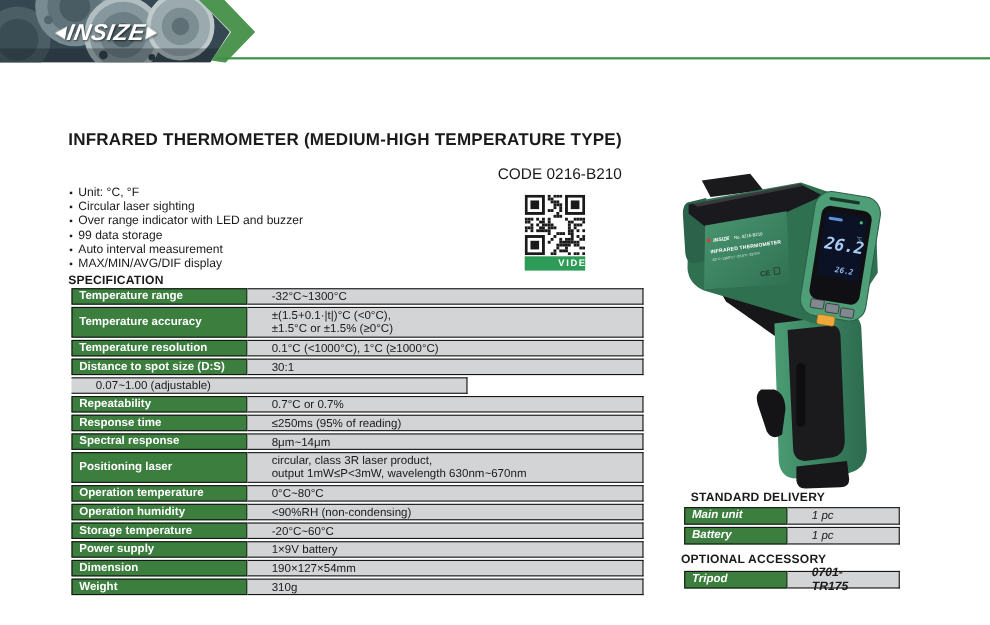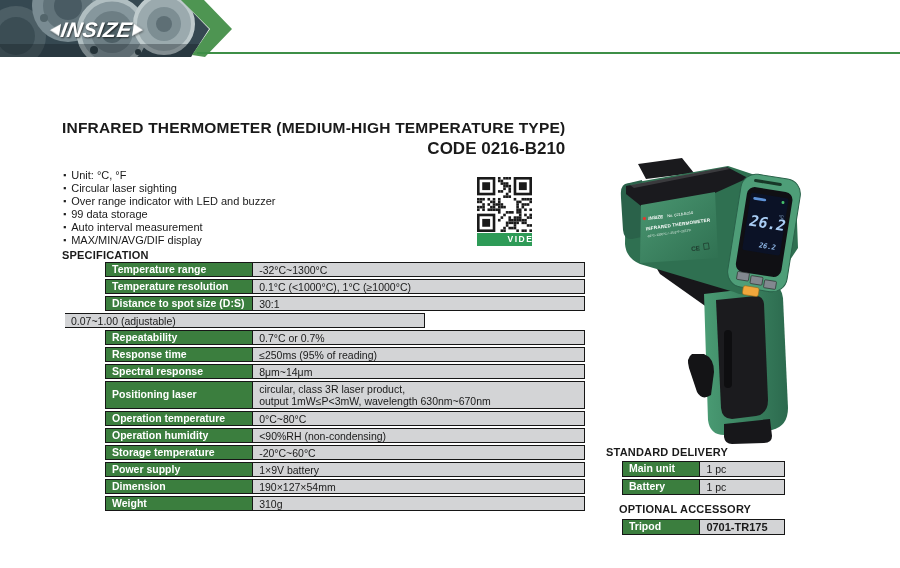--- a/index.html
+++ b/index.html
@@ -16,51 +16,51 @@
     transform:skewX(-10deg); }
   #insize-logo .brand-text { color:#fff; font-size:21px; font-weight:bold; font-style:italic;
     letter-spacing:.5px; text-shadow:1px 1px 2px rgba(0,0,0,.65); }
   .tri { width:0; height:0; border-top:6px solid transparent; border-bottom:6px solid transparent; }
   .tri-l { border-right:10px solid #fff; filter:drop-shadow(1px 1px 1px rgba(0,0,0,.5)); }
   .tri-r { border-left:10px solid #fff; filter:drop-shadow(1px 1px 1px rgba(0,0,0,.5)); }
 
   
   #title-block { left:62px; top:119px;text-align:right; }
   #title-block .t1 { font-size:15.5px; font-weight:bold; letter-spacing:.2px; }
-  #title-block .t2 { font-size:17px; font-weight:bold; margin-top:2px; }
+  #title-block .t2 { font-size:14px; font-weight:normal; margin-top:13px; }
   #features { left:63px; top:169px; }
   .feature { display:flex; align-items:flex-start; font-size:11px; line-height:13px;text-align:center; }
   .bullet { font-size:9px; margin-right:5px; line-height:13px; }
   .bullet::before { content:"▪"; }
 
   
   #qr-box { left:477px; top:177px; width:55px; height:55px; }
   #video-label { left:477px; top:233px; width:55px; height:12.5px; background:#2E9B57;
     color:#fff; font-size:8.5px; font-weight:bold; letter-spacing:1.5px;
     display:flex; align-items:center; justify-content:center;padding-left:40px; }
 
   
   .section-heading { font-size:11px; font-weight:bold; letter-spacing:.2px; }
   #spec-heading { left:62px; top:249px; }
-  #sd-heading  { left:606px; top:446px; }
+  #sd-heading  { left:628px; top:446px; }
   #oa-heading  { left:619px; top:503px; }
 
   
   .g-table { display:block; }
   .row { display:flex; margin-bottom:2px; }
   .cell { border:1px solid #161616; display:flex; align-items:center; }
   .lbl { background:#3B7E3E; color:#fff; font-weight:bold; font-size:10.5px;
          padding:0 6px; line-height:11.5px; }
-  .val { background:#D3D4D6; border-left:none; font-size:10.5px; padding:0 6px;
+  .val { background:#D3D4D6; border-left:none; font-size:10.5px; padding:0 22px;
          line-height:12px; white-space:pre-line; }
   #spec-table { left:65px; top:262px; width:520px; }
-  #spec-table .lbl { width:160px; height:15px;margin-left:40px; }
+  #spec-table .lbl { width:160px; height:15px; }
   #spec-table .val { width:360px; height:15px; }
   #spec-table .row.double .lbl, #spec-table .row.double .val { height:28px; }
-  .side-table { width:163px; }
+  .side-table { width:196px;font-style:italic; }
   #sd-table { left:622px; top:461px; }
   #oa-table { left:622px; top:519px; }
   .side-table .lbl { width:94px; height:16px; }
   .side-table .val { width:102px; height:16px; }
   .side-table .val.bold { font-weight:bold; font-size:11px; }
 </style>
 </head>
 <body>
 
 <div class="abs" id="header-photo">
@@ -258,20 +258,25 @@
     </svg>
 </div>
 <div class="abs" id="video-label">VIDEO</div>
 
 <div class="abs section-heading" id="spec-heading">SPECIFICATION</div>
 <div class="abs g-table" id="spec-table">
   <div class="row">
       <div class="cell lbl">Temperature range</div>
       <div class="cell val">-32°C~1300°C</div>
     </div>
+  <div class="row double">
+      <div class="cell lbl">Temperature accuracy</div>
+      <div class="cell val">±(1.5+0.1·|t|)°C (&lt;0°C),
+±1.5°C or ±1.5% (≥0°C)</div>
+    </div>
   <div class="row">
       <div class="cell lbl">Temperature resolution</div>
       <div class="cell val">0.1°C (&lt;1000°C), 1°C (≥1000°C)</div>
     </div>
   <div class="row">
       <div class="cell lbl">Distance to spot size (D:S)</div>
       <div class="cell val">30:1</div>
     </div>
   <div class="row">
       <div class="cell val">0.07~1.00 (adjustable)</div>

